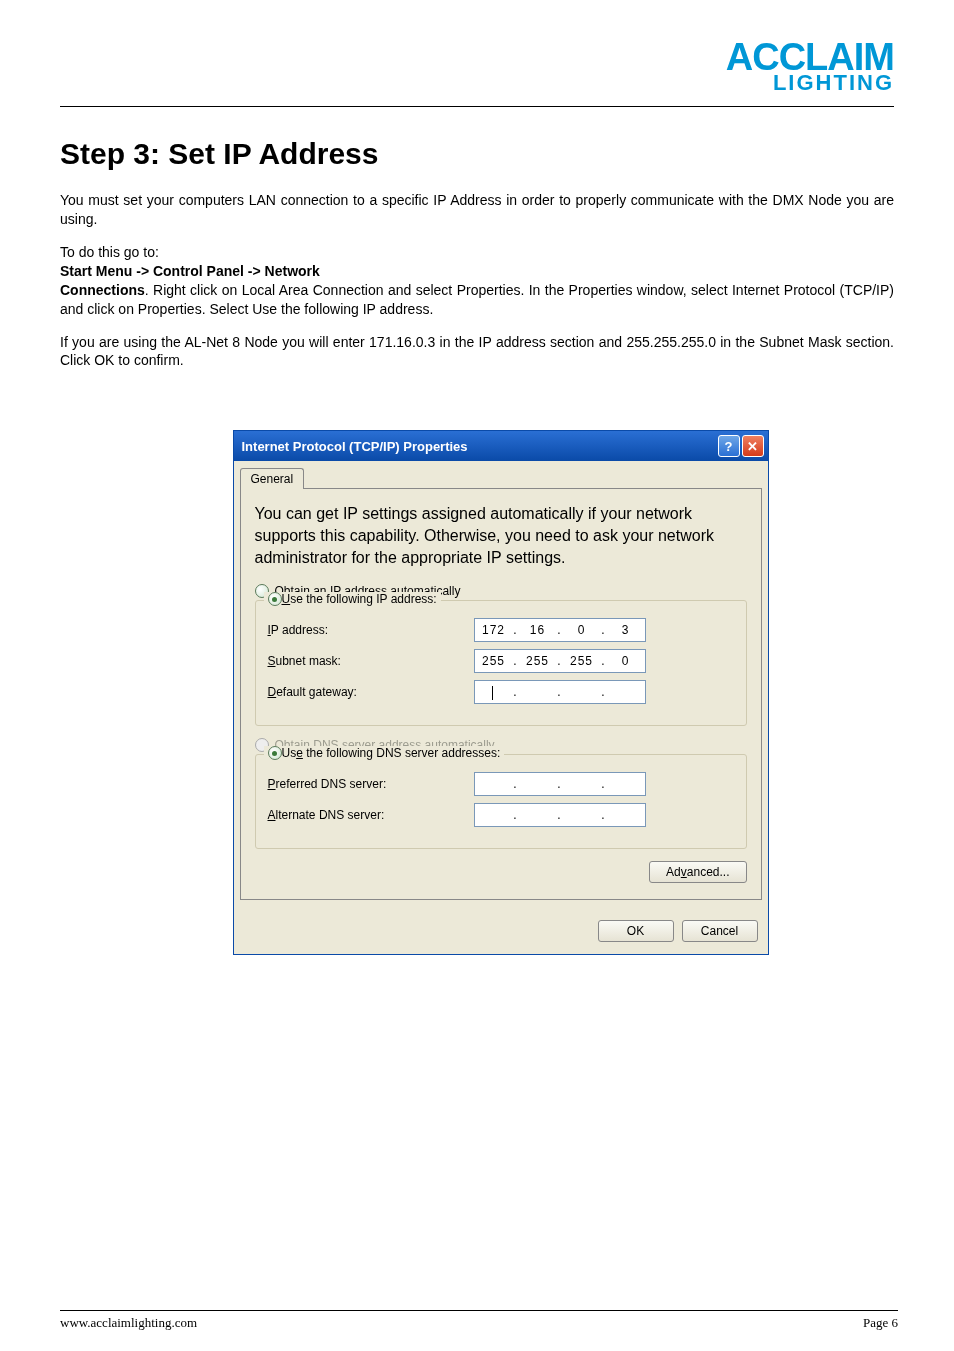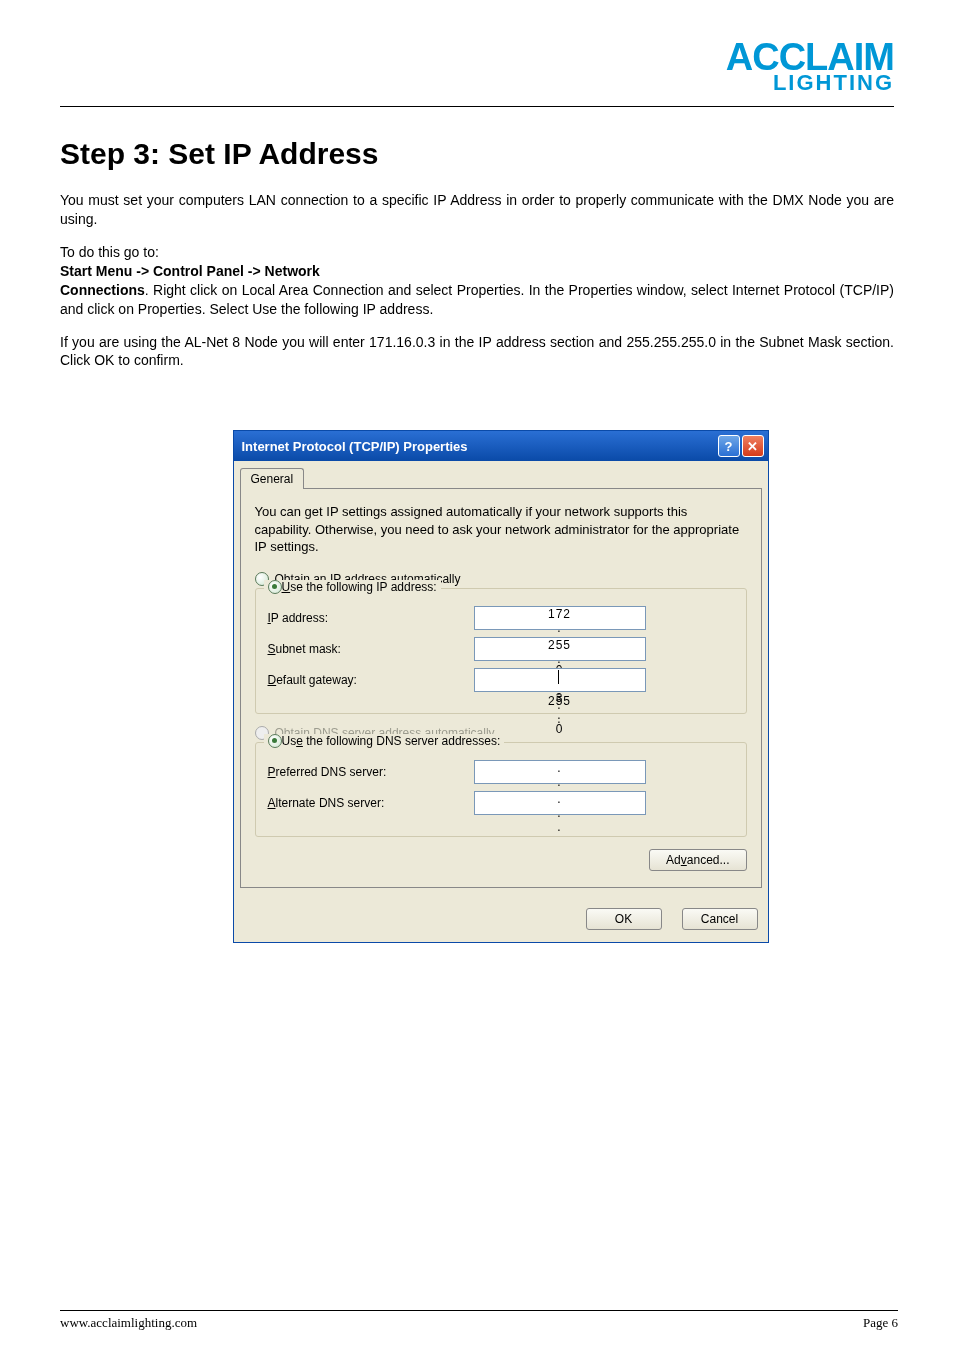--- a/index.html
+++ b/index.html
@@ -96,21 +96,21 @@
     position: relative;
     top: 1px;
     z-index: 2;
   }
   .tabpanel {
     border: 1px solid #888;
     padding: 14px 14px 16px 14px;
     background: #ece9d8;
   }
   .desc {
-    font-size: 13px;
+    font-size: 16px;
     margin-bottom: 16px;
     line-height: 1.35;
   }
   .radio-row {
     display: flex;
     align-items: center;
     gap: 6px;
     margin: 4px 0;
   }
   .radio {
@@ -149,36 +149,35 @@
   .ipbox {
     border: 1px solid #7a98b8;
     background: #fff;
     width: 170px;
     height: 22px;
     display: flex;
     align-items: center;
     justify-content: space-evenly;
     font-family: Tahoma, Arial, sans-serif;
     letter-spacing: 1px;
-    flex-direction: column;
   }
   .ipbox .oct { width: 34px; text-align: center; }
   .ipbox .dot { width: 6px; text-align:center; }
   .disabled-text { color: #9c9c8f; }
   .btn {
     border: 1px solid #888;
     border-radius: 3px;
     background: linear-gradient(to bottom,#fafaf5,#e6e3d4);
     padding: 3px 16px;
     font-family: Tahoma, Arial, sans-serif;
     font-size: 12px;
   }
   .btn-row-right { text-align: right; margin-top: 4px; }
   .dialog-buttons {
-    display: flex; justify-content: flex-end; gap: 20px;
+    display: flex; justify-content: flex-end; gap: 8px;
     padding: 10px 10px 12px 10px;
   }
   .dialog-buttons .btn { min-width: 76px; text-align:center; }
   .footer {
     position: absolute;
     bottom: 20px;
     left: 60px;
     right: 56px;
   }
   .footer hr { border:none; border-top:1px solid #000; margin-bottom:4px; }

